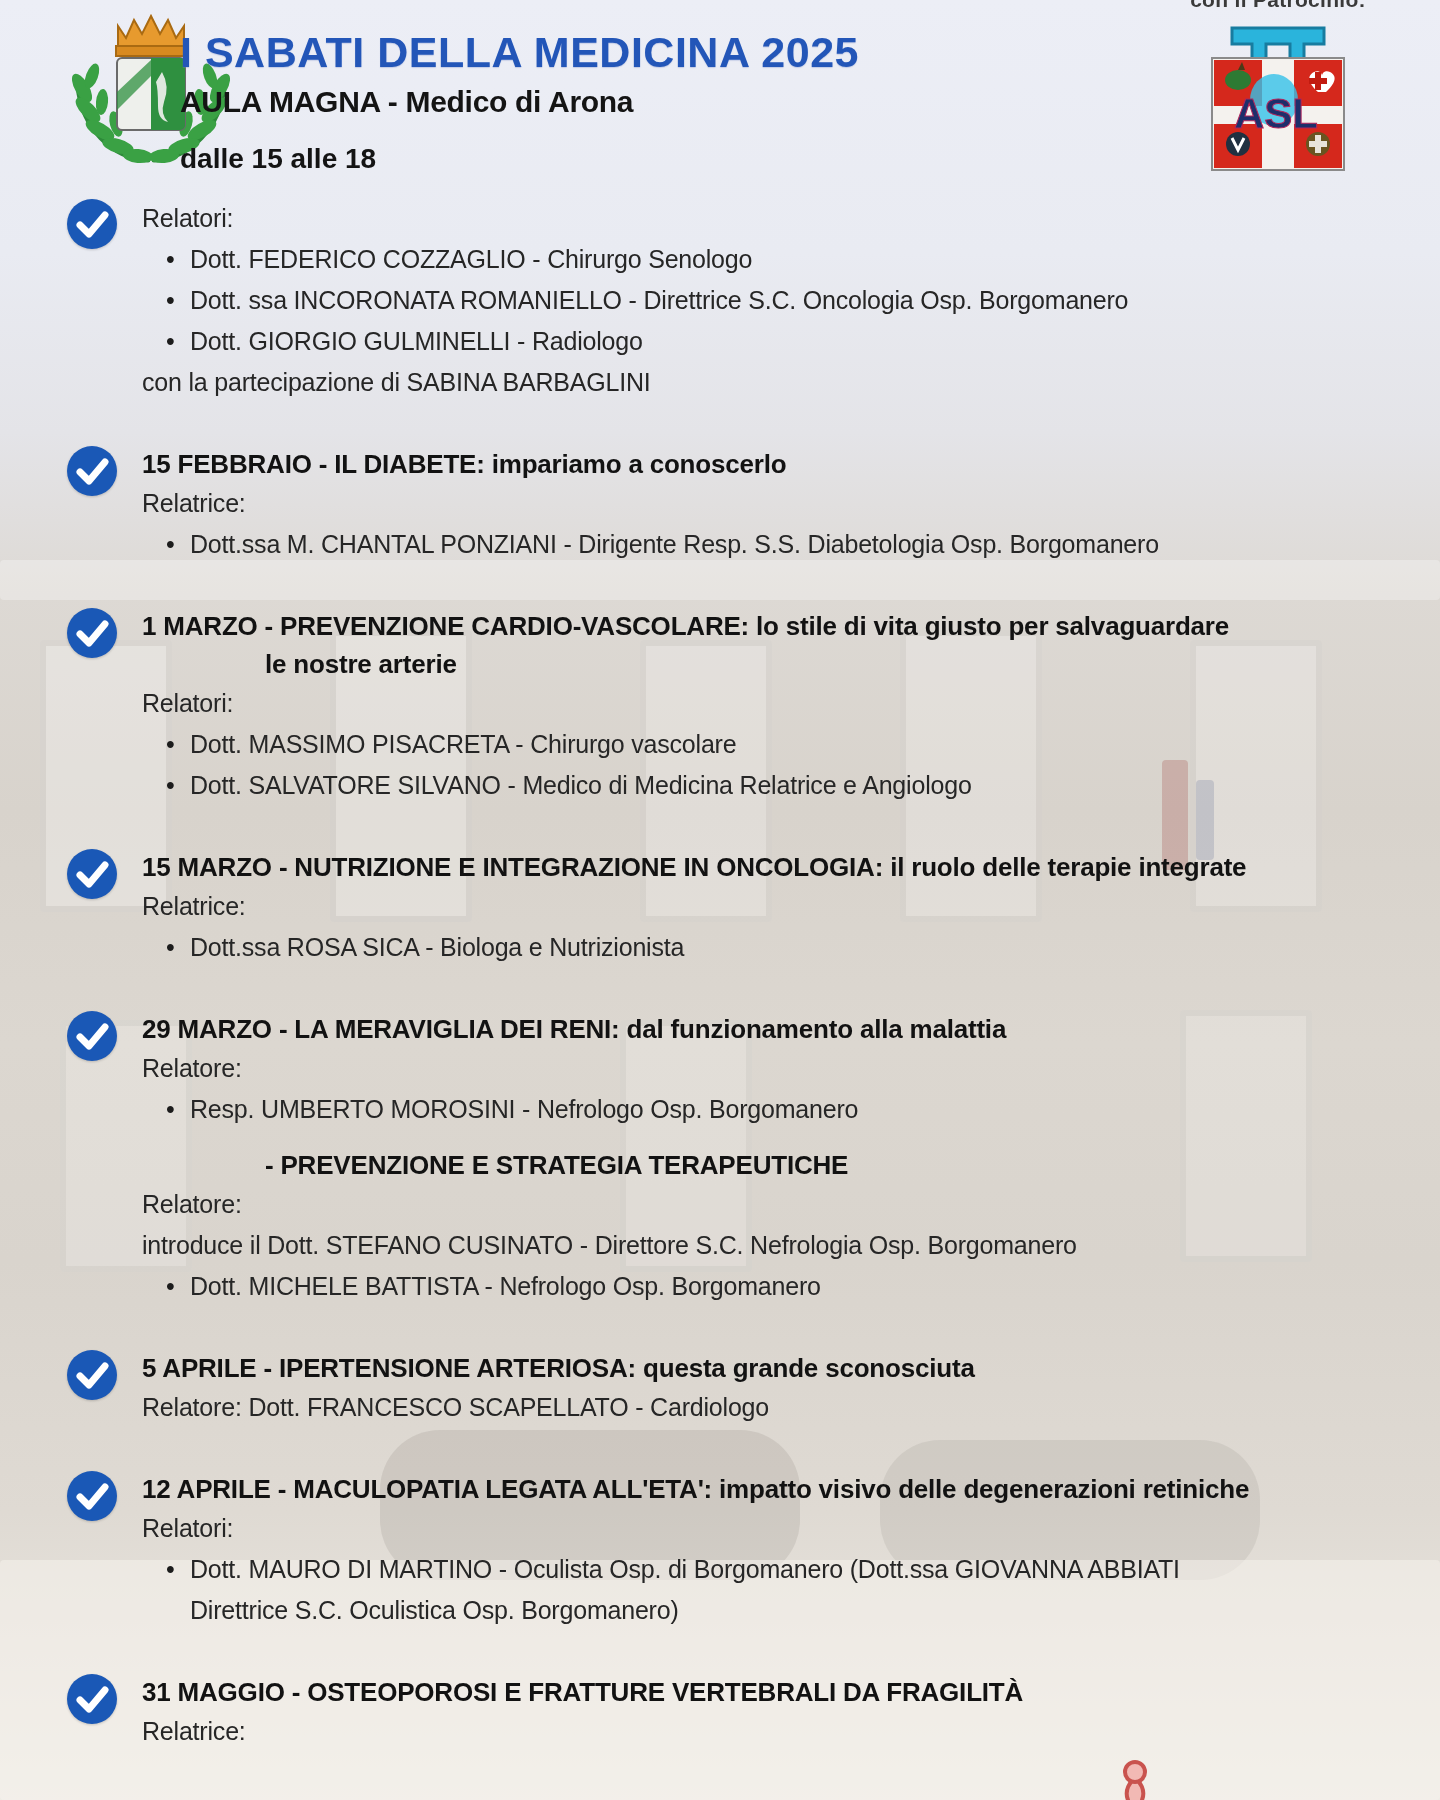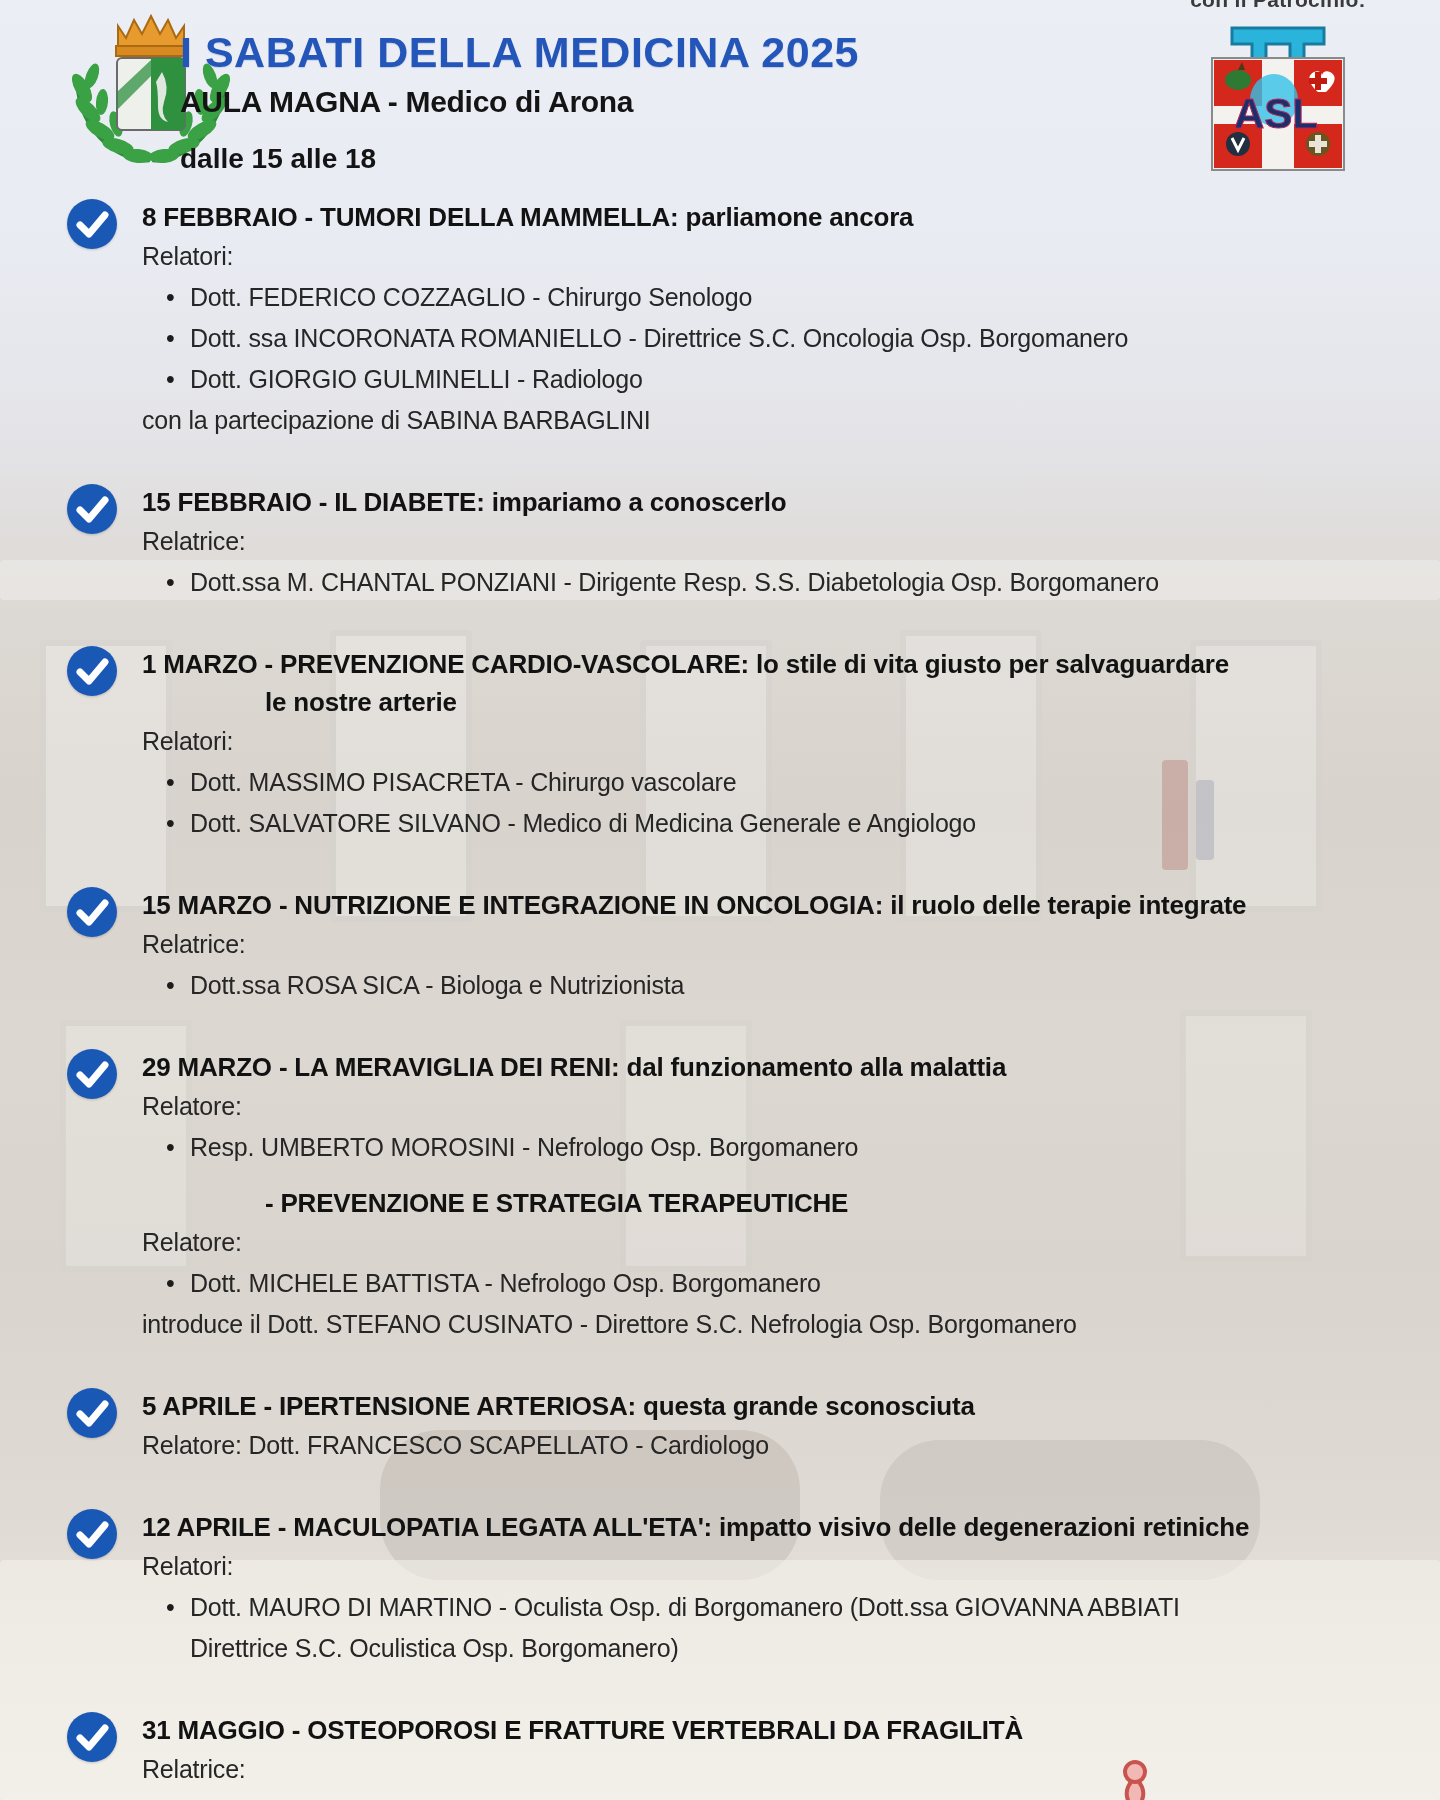--- a/index.html
+++ b/index.html
@@ -148,21 +148,20 @@
 
   <main id="events">
       <div class="event">
         <div class="check">
           <svg viewBox="0 0 52 52">
             <circle cx="26" cy="26" r="25" fill="#1a58b6"></circle>
             <path d="M14 27 l9 9 l16 -19" stroke="#ffffff" stroke-width="7" fill="none" stroke-linecap="round" stroke-linejoin="round"></path>
           </svg>
         </div>
         <div class="content">
-          <div class="heading">8 FEBBRAIO - TUMORI DELLA MAMMELLA: parliamone ancora</div>
           <div class="line">Relatori:</div>
           <div class="line bullet">Dott. FEDERICO COZZAGLIO - Chirurgo Senologo</div>
           <div class="line bullet">Dott. ssa INCORONATA ROMANIELLO - Direttrice S.C. Oncologia Osp. Borgomanero</div>
           <div class="line bullet">Dott. GIORGIO GULMINELLI - Radiologo</div>
           <div class="line">con la partecipazione di SABINA BARBAGLINI</div>
         </div>
       </div>
       <div class="event">
         <div class="check">
           <svg viewBox="0 0 52 52">
@@ -181,21 +180,21 @@
           <svg viewBox="0 0 52 52">
             <circle cx="26" cy="26" r="25" fill="#1a58b6"></circle>
             <path d="M14 27 l9 9 l16 -19" stroke="#ffffff" stroke-width="7" fill="none" stroke-linecap="round" stroke-linejoin="round"></path>
           </svg>
         </div>
         <div class="content">
           <div class="heading">1 MARZO - PREVENZIONE CARDIO-VASCOLARE: lo stile di vita giusto per salvaguardare</div>
           <div class="heading heading-indent">le nostre arterie</div>
           <div class="line">Relatori:</div>
           <div class="line bullet">Dott. MASSIMO PISACRETA - Chirurgo vascolare</div>
-          <div class="line bullet">Dott. SALVATORE SILVANO - Medico di Medicina Generale e Angiologo</div>
+          <div class="line bullet">Dott. SALVATORE SILVANO - Medico di Medicina Relatrice e Angiologo</div>
         </div>
       </div>
       <div class="event">
         <div class="check">
           <svg viewBox="0 0 52 52">
             <circle cx="26" cy="26" r="25" fill="#1a58b6"></circle>
             <path d="M14 27 l9 9 l16 -19" stroke="#ffffff" stroke-width="7" fill="none" stroke-linecap="round" stroke-linejoin="round"></path>
           </svg>
         </div>
         <div class="content">
@@ -210,22 +209,22 @@
             <circle cx="26" cy="26" r="25" fill="#1a58b6"></circle>
             <path d="M14 27 l9 9 l16 -19" stroke="#ffffff" stroke-width="7" fill="none" stroke-linecap="round" stroke-linejoin="round"></path>
           </svg>
         </div>
         <div class="content">
           <div class="heading">29 MARZO - LA MERAVIGLIA DEI RENI: dal funzionamento alla malattia</div>
           <div class="line">Relatore:</div>
           <div class="line bullet">Resp. UMBERTO MOROSINI - Nefrologo Osp. Borgomanero</div>
           <div class="heading subheading">- PREVENZIONE E STRATEGIA TERAPEUTICHE</div>
           <div class="line">Relatore:</div>
+          <div class="line">introduce il Dott. STEFANO CUSINATO - Direttore S.C. Nefrologia Osp. Borgomanero</div>
           <div class="line bullet">Dott. MICHELE BATTISTA - Nefrologo Osp. Borgomanero</div>
-          <div class="line">introduce il Dott. STEFANO CUSINATO - Direttore S.C. Nefrologia Osp. Borgomanero</div>
         </div>
       </div>
       <div class="event">
         <div class="check">
           <svg viewBox="0 0 52 52">
             <circle cx="26" cy="26" r="25" fill="#1a58b6"></circle>
             <path d="M14 27 l9 9 l16 -19" stroke="#ffffff" stroke-width="7" fill="none" stroke-linecap="round" stroke-linejoin="round"></path>
           </svg>
         </div>
         <div class="content">

